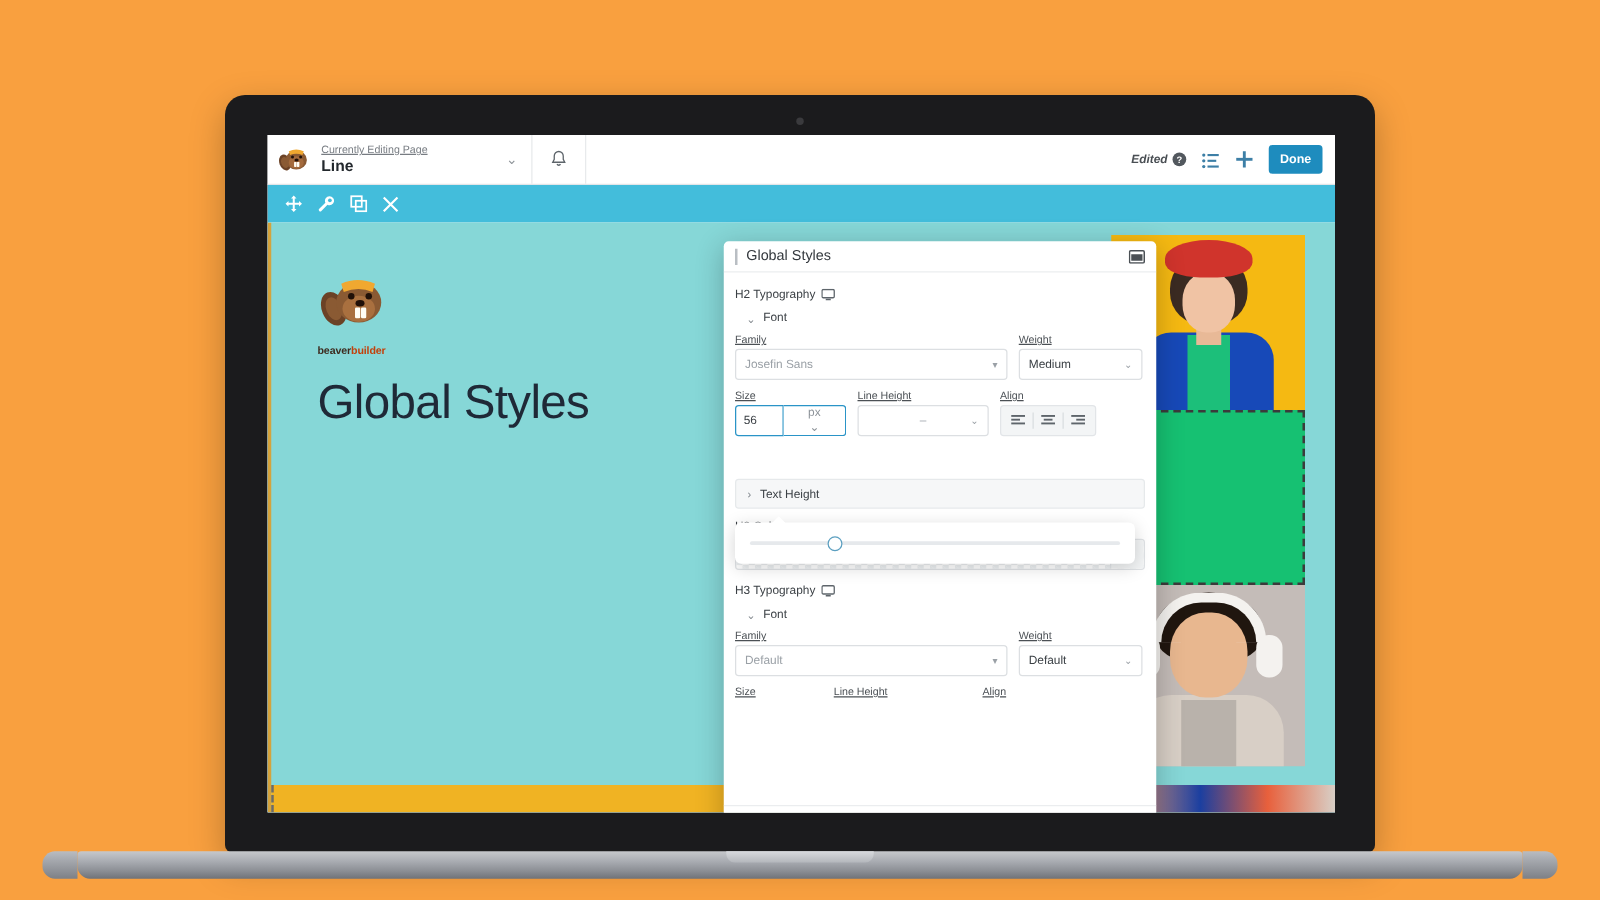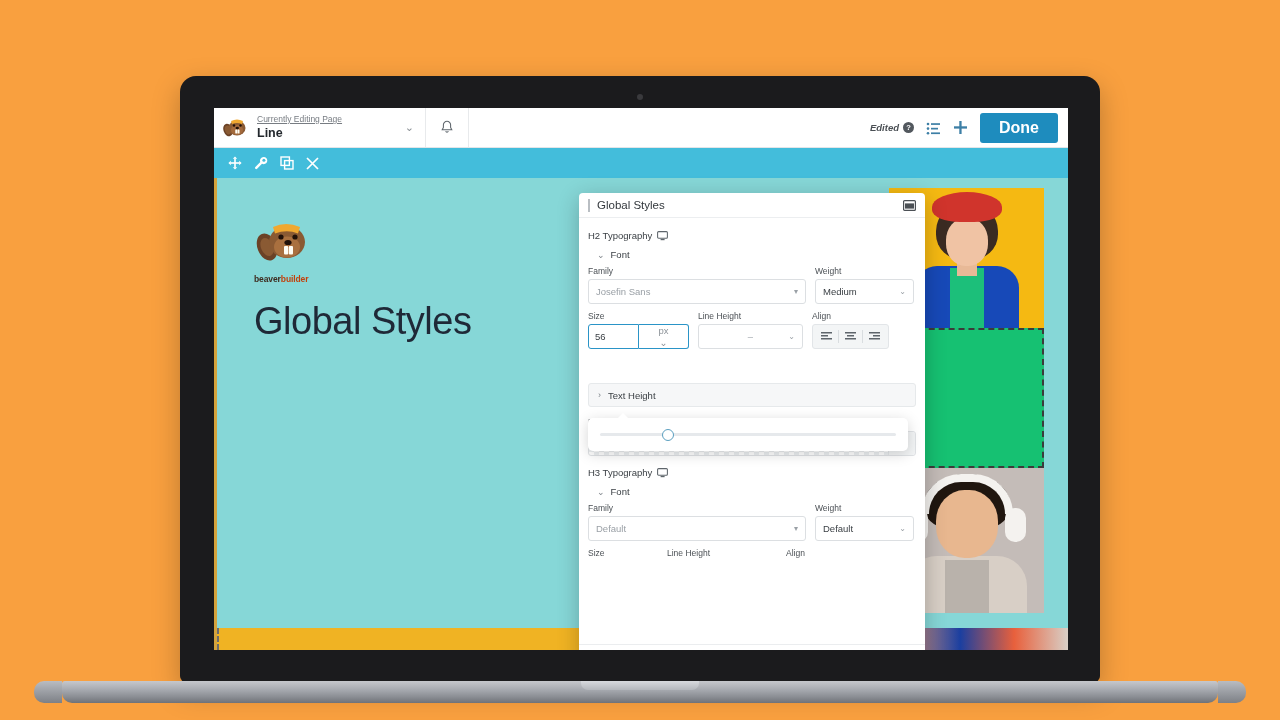--- a/index.html
+++ b/index.html
@@ -74,22 +74,22 @@
     display:flex; align-items:center; gap:4px;
     font-size:9.5px; font-style:italic; color:#4a4f54; font-weight:600;
   }
   .q-dot {
     width:11px; height:11px; border-radius:50%; background:#52585e; color:#fff;
     font-size:7.5px; font-style:normal; font-weight:700;
     display:flex; align-items:center; justify-content:center;
   }
   .icon-btn { color:#3d7fa6; display:flex; align-items:center; }
   .done-btn {
-    background:#1e8cbe; color:#fff; font-size:16px; font-weight:600;
-    padding:6px 19px; border-radius:3px; border:none; cursor:pointer;
+    background:#1e8cbe; color:#fff; font-size:10px; font-weight:600;
+    padding:6px 9px; border-radius:3px; border:none; cursor:pointer;
   }
 
   
   #row-toolbar {
     position:absolute; left:0; top:40px; width:854px; height:30px;
     background:#43bddb;
   }
   #row-actions {
     position:absolute; left:2px; top:0; height:30px;
     display:flex; align-items:center; gap:3px; padding:0 7px;
@@ -168,33 +168,33 @@
   .panel-tab.inactive { background:#eef0f2; color:#5e646a; border-bottom:1px solid #e0e3e6; }
 
   .panel-body { flex:1; position:relative; overflow:hidden; padding:6px 9px 0; }
 
   .sec-title { font-size:9.5px; color:#3b4045; display:flex; align-items:center; gap:5px; margin:6px 0 0; }
   .accordion { font-size:9.5px; color:#3b4045; display:flex; align-items:center; gap:6px; margin:8px 0 6px 9px; }
   .accordion .ar { color:#7d8389; font-size:9px; }
 
   .field-row { display:flex; gap:9px; margin-bottom:7px; }
   .field { display:flex; flex-direction:column; }
-  .fl { font-size:8.5px; color:#4b5055; margin-bottom:3px; }
+  .fl { font-size:8.5px; color:#4b5055; margin-bottom:3px;text-decoration:underline; }
   .ctl {
     height:25px; border:1px solid #dcdfe2; border-radius:3px; background:#fff;
     display:flex; align-items:center; padding:0 7px;
     font-size:9.5px; color:#9aa0a6;
   }
   .ctl.dark { color:#3b4045;gap:24px; }
   .ctl .cv { flex:1; }
   .ctl .cc { color:#9aa0a6; font-size:8px; }
 
   .size-group { display:flex; }
   .size-num {
-    width:51px; height:25px; border:1.5px solid #2a94c7; border-radius:3px 0 0 3px;
+    width:39px; height:25px; border:1.5px solid #2a94c7; border-radius:3px 0 0 3px;
     display:flex; align-items:center; padding:0 6px; font-size:9.5px; color:#3b4045;
     background:#fff;
   }
   .size-unit {
     width:50px; height:25px; border:1.5px solid #2a94c7; border-left:none;
     border-radius:0 3px 3px 0; display:flex; align-items:center; justify-content:space-between;
     padding:0 6px; font-size:9.5px; color:#8d9399; background:#fff;flex-direction:column;
   }
   .lh-ctl { width:105px; justify-content:center; position:relative; }
   .lh-ctl .dash { color:#a2a8ae; }

